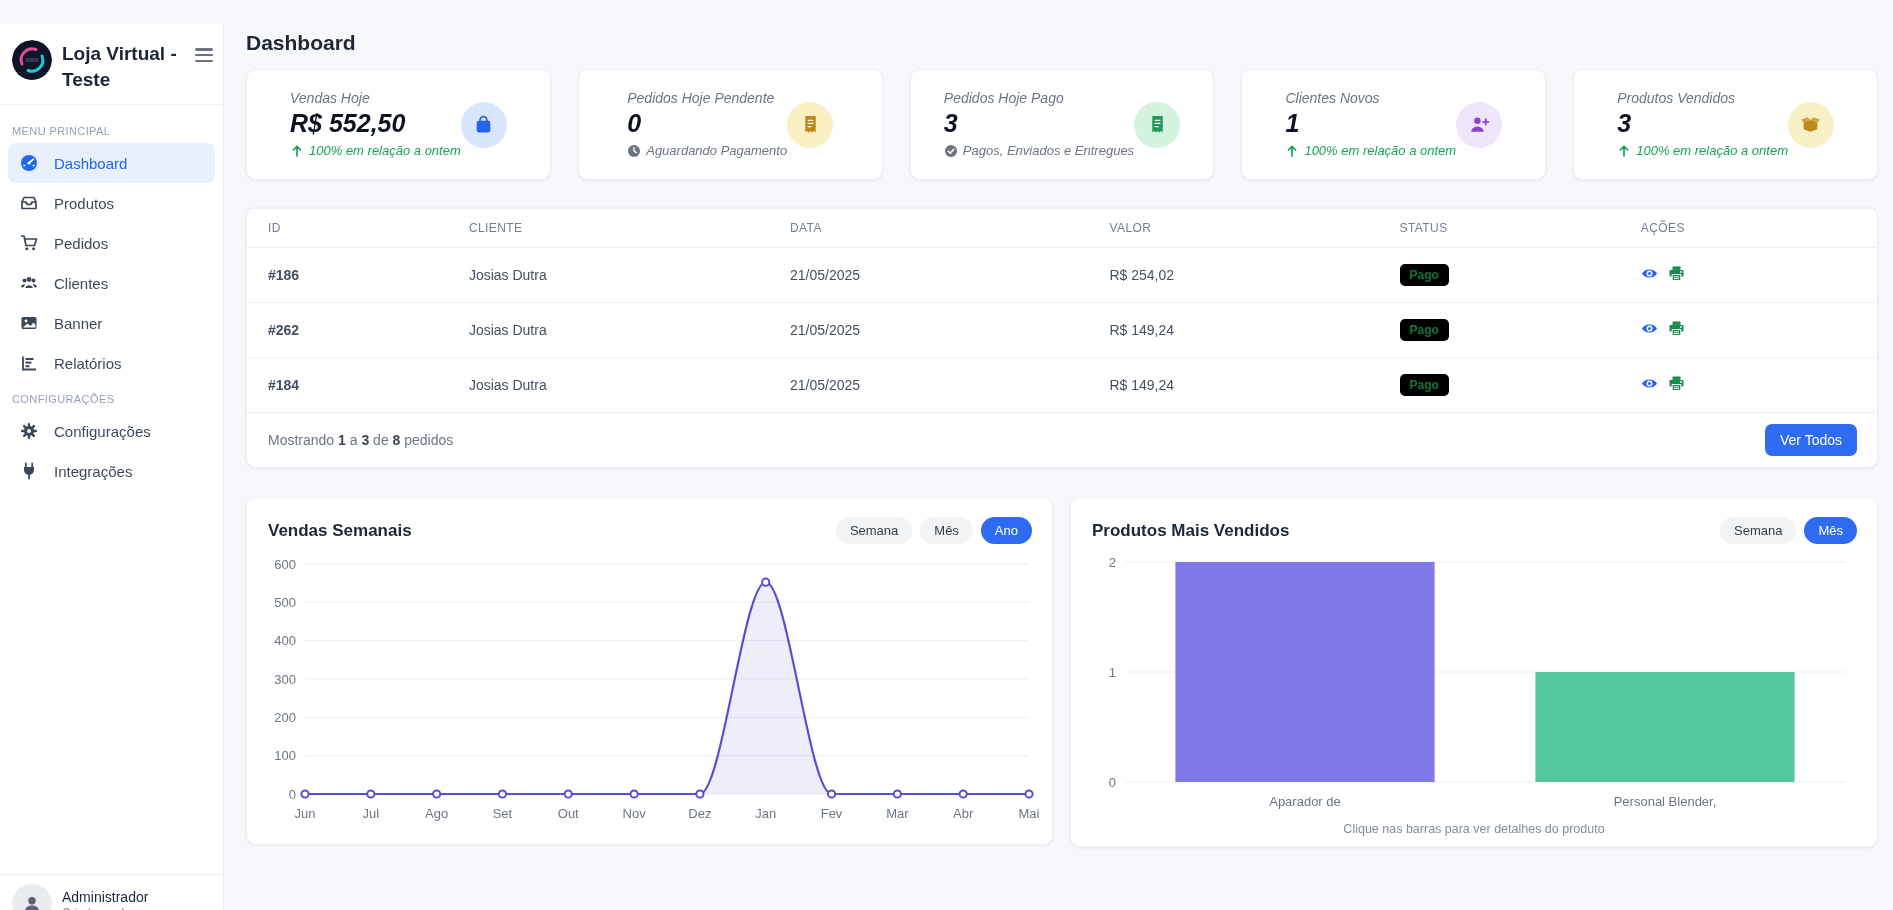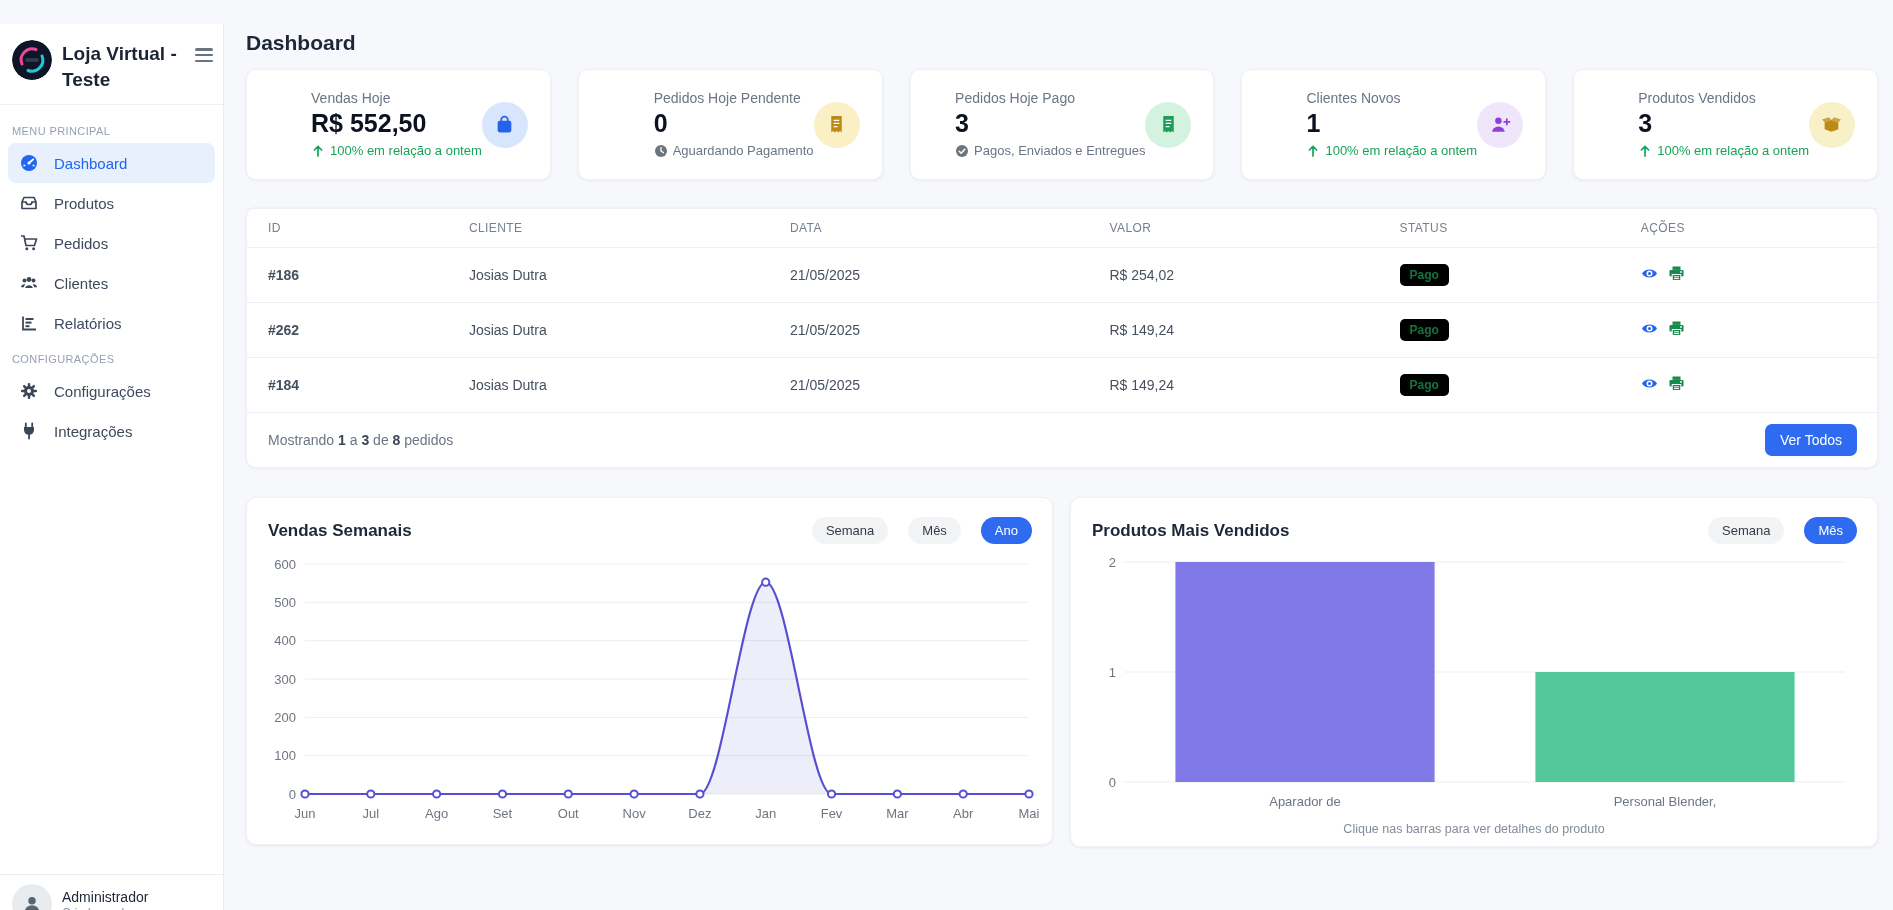--- a/index.html
+++ b/index.html
@@ -35,21 +35,21 @@
   .sf-sub { font-size:12px; color:#8b95a5; margin-top:1px; }
 
   
   .main { flex:1; padding:7px 15px 0 22px; overflow:hidden; }
   .page-title { font-size:21px; font-weight:bold; color:#1d2738; margin-bottom:14px; }
 
   .card { background:#fff; border-radius:10px; box-shadow:0 1px 3px rgba(25,35,60,.07); border:1px solid #f0f1f4; }
 
   
   .stats-row { display:flex; gap:27px; }
-  .stat-card { flex:1; height:111px; padding:20px 22px; display:flex; justify-content:flex-end; }
+  .stat-card { flex:1; height:111px; padding:20px 22px; display:flex; justify-content:center;font-style:italic; }
   .sc-label { font-size:14px; color:#6b7585; }
   .sc-value { font-size:25px; font-weight:bold; color:#0c1220; margin-top:3px; }
   .sc-sub { font-size:13px; margin-top:5px; display:flex; align-items:center; gap:5px; }
   .sc-sub.up { color:#17a457; }
   .sc-sub.neutral { color:#6b7585; }
   .sc-sub .sub-ico { display:inline-flex; color:#6c757d; }
   .sc-sub .sub-ico svg { width:14px; height:14px; }
   .sc-iconwrap { width:46px; height:46px; min-width:46px; border-radius:50%; display:flex; align-items:center;
                  justify-content:center; align-self:center; }
   .sc-iconwrap svg { width:21px; height:21px; }
@@ -75,21 +75,21 @@
   .btn-primary { background:#2e6bf0; color:#fff; border:none; font-size:14px; padding:8px 15px; border-radius:7px;
                  cursor:pointer; font-family:inherit; }
 
   
   .charts-row { display:flex; gap:17px; margin-top:29px; align-items:flex-start; }
   .chart-card { padding:0 0 10px 0; }
   .chart-card.left { width:807px; }
   .chart-card.right { width:808px; }
   .chart-head { display:flex; align-items:center; justify-content:space-between; padding:19px 20px 8px 21px; }
   .chart-title { font-size:17px; font-weight:bold; color:#1d2738; }
-  .toggles { display:flex; gap:20px; }
+  .toggles { display:flex; gap:8px; }
   .pill { font-size:13px; padding:6px 14px; border-radius:15px; border:none; cursor:pointer; background:#f1f3f5;
           color:#343c49; font-family:inherit; }
   .pill.active { background:#2e6bf0; color:#fff; }
   .chart-body { padding:0 14px; }
   .chart-caption { text-align:center; font-size:12.5px; color:#828c9a; padding-top:4px; }
   svg text { font-family:"Liberation Sans", sans-serif; }
 </style>
 </head>
 <body>
 
@@ -149,20 +149,30 @@
             <svg viewBox="0 0 18 18">
               <circle cx="4.5" cy="6.5" r="2" fill="currentColor"></circle>
               <circle cx="13.5" cy="6.5" r="2" fill="currentColor"></circle>
               <circle cx="9" cy="5.5" r="2.4" fill="currentColor"></circle>
               <path d="M5.2 14 a3.9 3.4 0 0 1 7.6 0 z" fill="currentColor"></path>
               <path d="M1 13.2 a3.4 3 0 0 1 4.4-2.8 a5 5 0 0 0-1.6 2.8 z" fill="currentColor"></path>
               <path d="M17 13.2 a3.4 3 0 0 0-4.4-2.8 a5 5 0 0 1 1.6 2.8 z" fill="currentColor"></path>
             </svg>
           </span>
           <span>Clientes</span>
+        </div>
+        <div class="menu-item">
+          <span class="mi-icon" style="display: inline-flex;">
+            <svg viewBox="0 0 18 18">
+              <rect x="1.5" y="3" width="15" height="12" rx="1.6" fill="currentColor"></rect>
+              <circle cx="6" cy="7" r="1.4" fill="#fff"></circle>
+              <path d="M3 13.5 L7.5 9.5 L10.5 12 L13.5 8.5 L15.5 11 V13.5 Z" fill="#fff"></path>
+            </svg>
+          </span>
+          <span>Banner</span>
         </div>
         <div class="menu-item">
           <span class="mi-icon" style="display: inline-flex;">
             <svg viewBox="0 0 18 18">
               <path d="M3 2.5 V15.5 H16" fill="none" stroke="currentColor" stroke-width="1.8"></path>
               <rect x="5.5" y="4" width="8" height="2" fill="currentColor"></rect>
               <rect x="5.5" y="7.6" width="6" height="2" fill="currentColor"></rect>
               <rect x="5.5" y="11.2" width="4" height="2" fill="currentColor"></rect>
             </svg>
           </span>

